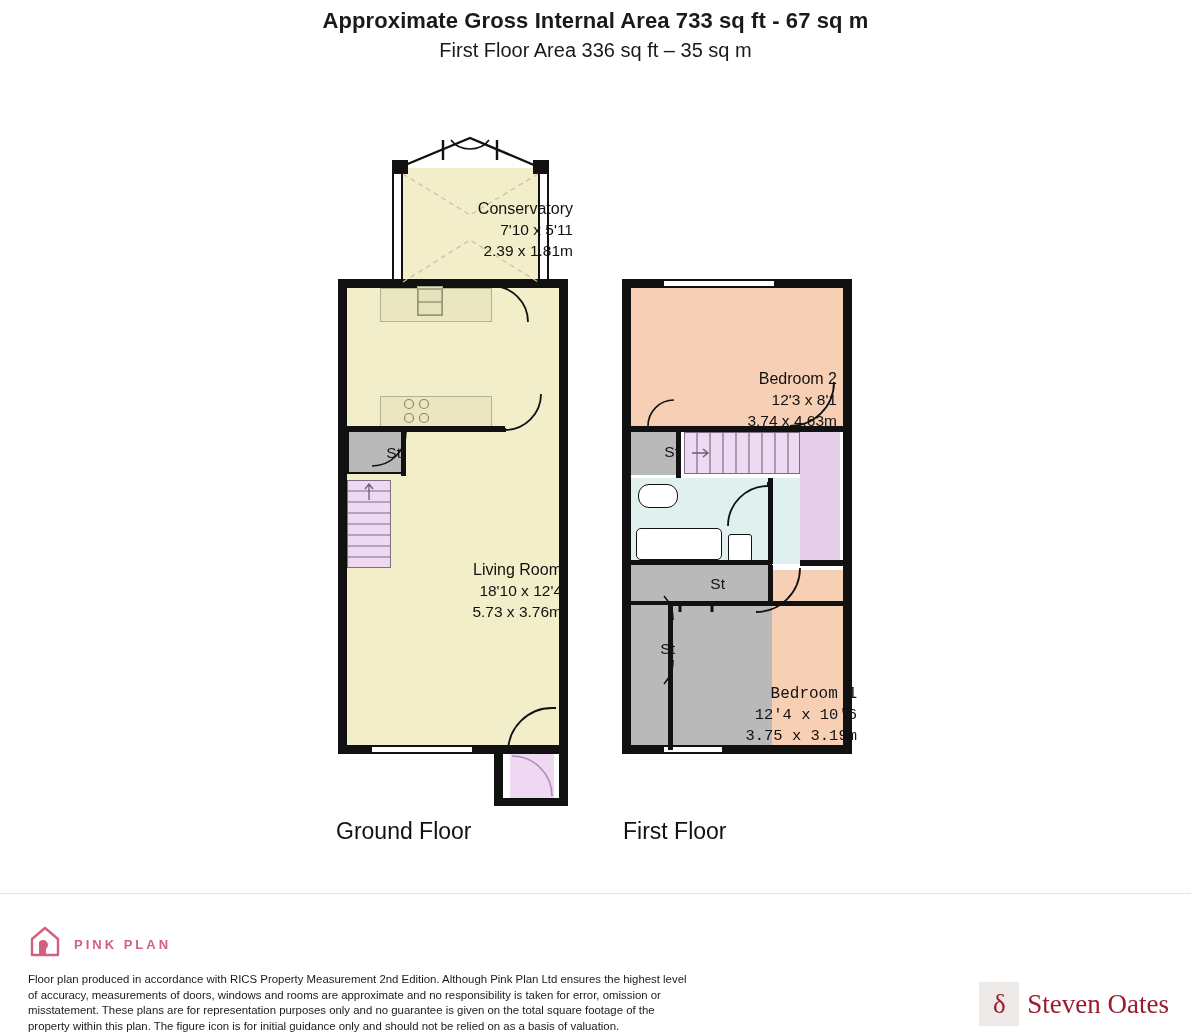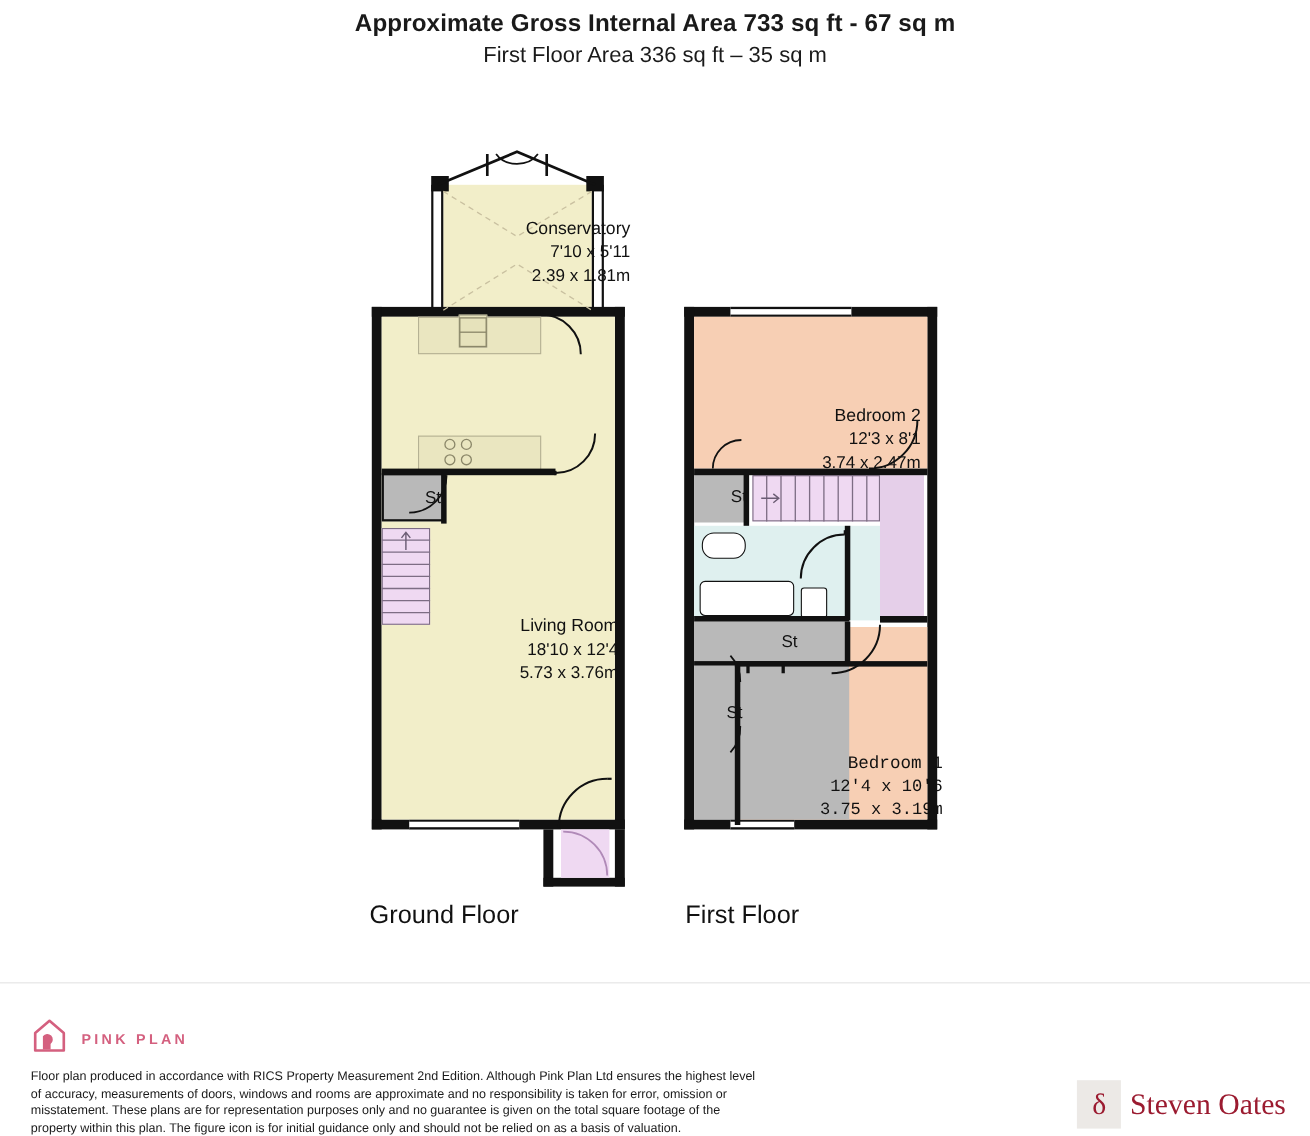--- a/index.html
+++ b/index.html
@@ -210,21 +210,21 @@
       <div>5.73 x 3.76m</div>
     </div>
 
     <div class="lbl st" style="left:351px;top:442px;width:50px;">
       <div>St</div>
     </div>
 
     <div class="lbl" style="left:637px;top:327px;width:200px;margin-top:41px;">
       <div class="name">Bedroom 2</div>
       <div>12'3 x 8'1</div>
-      <div>3.74 x 2.47m</div>
+      <div>3.74 x 4.63m</div>
     </div>
 
     <div class="lbl" style="left:657px;top:684px;width:200px;font-family:Liberation Mono, monospace;">
       <div class="name">Bedroom 1</div>
       <div>12'4 x 10'6</div>
       <div>3.75 x 3.19m</div>
     </div>
 
     <div class="lbl st" style="left:633px;top:441px;width:46px;">
       <div>St</div>

